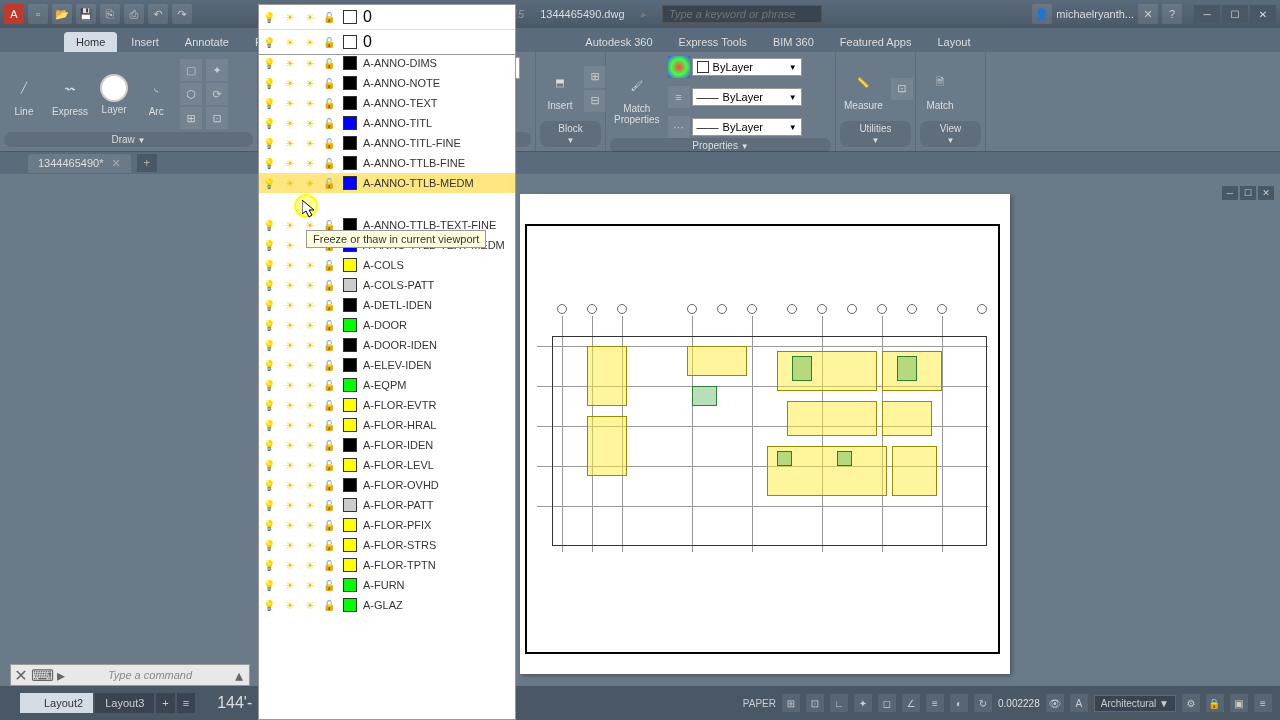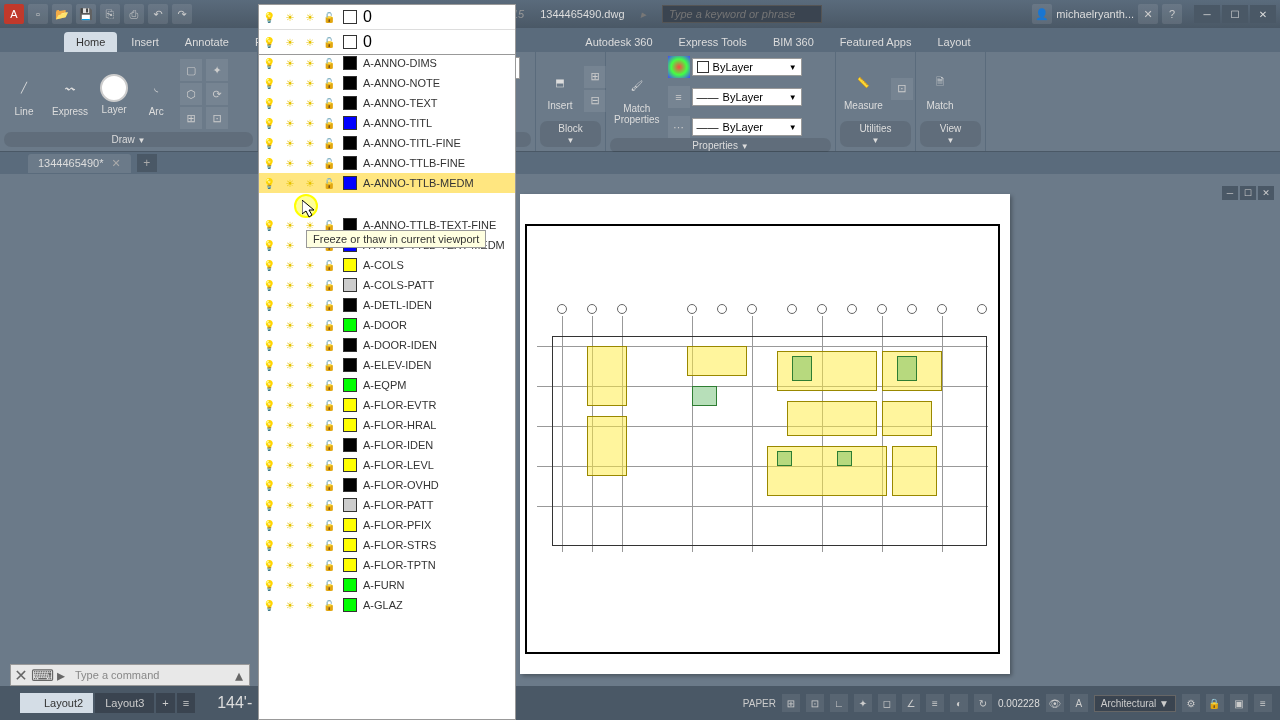--- a/index.html
+++ b/index.html
@@ -70,21 +70,21 @@
 .grid-line { position: absolute; background: #999; }
 .grid-circle { position: absolute; width: 10px; height: 10px; border: 1px solid #666; border-radius: 50%; background: #fff; }
 .plan-block { position: absolute; border: 1px solid #333; }
 .plan-block.y { background: rgba(255,235,59,0.5); border-color: #998800; }
 .plan-block.g { background: rgba(76,175,80,0.4); border-color: #2e7d32; }
 .inner-frame { position: absolute; left: 530px; top: 55px; width: 110px; height: 420px; border: 1px solid #333; }
 
 
 .cmdline { position: absolute; bottom: 34px; left: 10px; width: 240px; height: 22px; background: #e8e8e8; border: 1px solid #999; display: flex; align-items: center; z-index: 10; }
 .cmd-icon { width: 20px; text-align: center; color: #666; }
-.cmd-input { flex: 1; color: #888; font-size: 11px; padding: 0 4px; }
+.cmd-input { flex: 1; color: #888; font-style: italic; font-size: 11px; padding: 0 4px; text-align: center; }
 
 
 .bottom-bar { position: absolute; bottom: 0; left: 0; right: 0; height: 34px; background: #4a5866; display: flex; align-items: center; }
 .layout-tabs { display: flex; align-items: center; gap: 2px; padding-left: 20px; }
 .layout-tab { background: #3a4450; color: #ccc; padding: 4px 10px; font-size: 11px; }
 .layout-tab.active { background: #d4dde6; color: #333; padding-left: 24px; }
 .layout-tab.plus { padding: 4px 6px; }
 .status-right { margin-left: auto; display: flex; align-items: center; gap: 6px; padding-right: 8px; color: #ccc; font-size: 10px; }
 .status-icon { width: 18px; height: 18px; display: flex; align-items: center; justify-content: center; background: rgba(255,255,255,0.08); font-size: 10px; }
 .coord { color: #ddd; }

